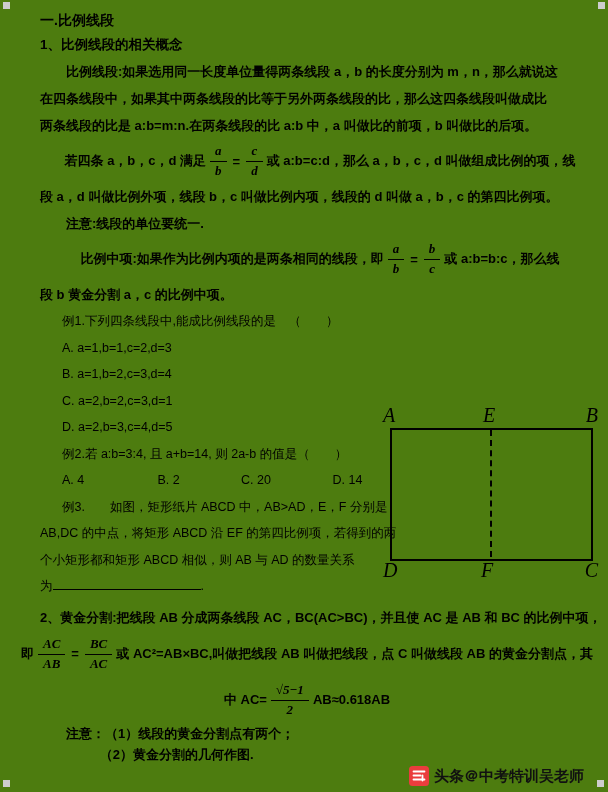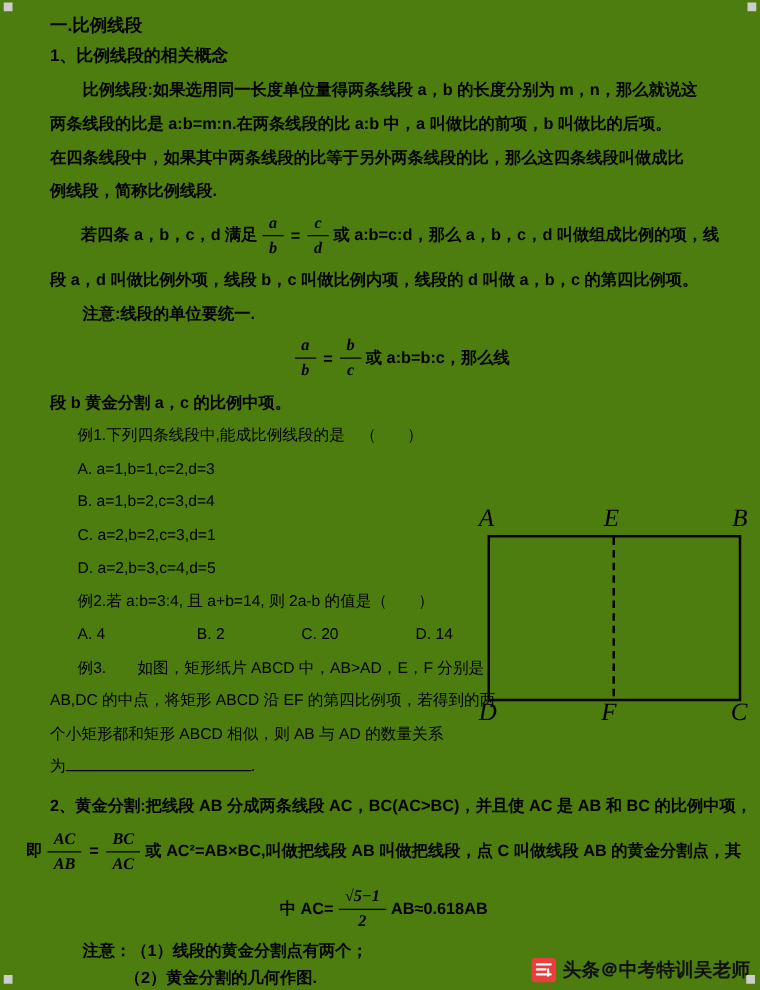--- a/index.html
+++ b/index.html
@@ -29,21 +29,21 @@
   .ind2{padding-left:4.6em;text-indent:0;}
   
   .figure{position:absolute;left:383px;top:404px;width:215px;height:182px;}
   .fig-rect{position:absolute;left:7px;top:24px;width:199px;height:129px;border:2px solid #000;}
   .fold-line{position:absolute;left:107px;top:26px;height:127px;border-left:2px dashed #000;}
   .vlabel{position:absolute;font-family:"Liberation Serif","DejaVu Serif",serif;
           font-style:italic;font-size:20px;font-weight:500;line-height:22px;}
   .lab-a{left:0;top:0;} .lab-e{left:100px;top:0;} .lab-b{right:0;top:0;}
   .lab-d{left:0;top:155px;} .lab-f{left:98px;top:155px;} .lab-c{right:0;top:155px;}
   
-  .watermark{position:absolute;right:8px;bottom:6px;display:flex;align-items:center;gap:5px;
+  .watermark{position:absolute;right:24px;bottom:6px;display:flex;align-items:center;gap:5px;
              font-size:15px;font-weight:700;color:#111;}
   .wm-logo{width:20px;height:20px;flex:0 0 auto;}
   
   .mark{position:absolute;width:7px;height:7px;background:#cdcdcd;}
   .m-tl{left:3px;top:2px;} .m-tr{right:3px;top:2px;}
   .m-bl{left:3px;bottom:5px;} .m-br{right:4px;bottom:5px;}
 </style>
 </head>
 <body>
 
@@ -53,42 +53,42 @@
   <div class="mark m-tr"></div>
   <div class="mark m-bl"></div>
   <div class="mark m-br"></div>
 
   <div class="content">
 
     <div class="title">一.比例线段</div>
     <div class="heading">1、比例线段的相关概念</div>
 
     <div class="bline ind">比例线段:如果选用同一长度单位量得两条线段 a，b 的长度分别为 m，n，那么就说这</div>
+    <div class="bline">在四条线段中，如果其中两条线段的比等于另外两条线段的比，那么这四条线段叫做成比</div>
     <div class="bline">两条线段的比是 a:b=m:n.在两条线段的比 a:b 中，a 叫做比的前项，b 叫做比的后项。</div>
-    <div class="bline">在四条线段中，如果其中两条线段的比等于另外两条线段的比，那么这四条线段叫做成比</div>
-    <div class="bline">例线段，简称比例线段.</div>
 
     <div class="formula-line pad2">
       <span>若四条 a，b，c，d 满足</span>
       <span class="frac">
         <span class="num">a</span>
         <span class="den">b</span>
       </span>
       <span class="eq">=</span>
       <span class="frac">
         <span class="num">c</span>
         <span class="den">d</span>
       </span>
       <span>或 a:b=c:d，那么 a，b，c，d 叫做组成比例的项，线</span>
     </div>
     <div class="bline">段 a，d 叫做比例外项，线段 b，c 叫做比例内项，线段的 d 叫做 a，b，c 的第四比例项。</div>
 
     <div class="bline ind">注意:线段的单位要统一.</div>
 
     <div class="formula-line pad2">
+      <span>比例中项:如果作为比例内项的是两条相同的线段，即</span>
       <span class="frac">
         <span class="num">a</span>
         <span class="den">b</span>
       </span>
       <span class="eq">=</span>
       <span class="frac">
         <span class="num">b</span>
         <span class="den">c</span>
       </span>
       <span>或 a:b=b:c，那么线</span>

